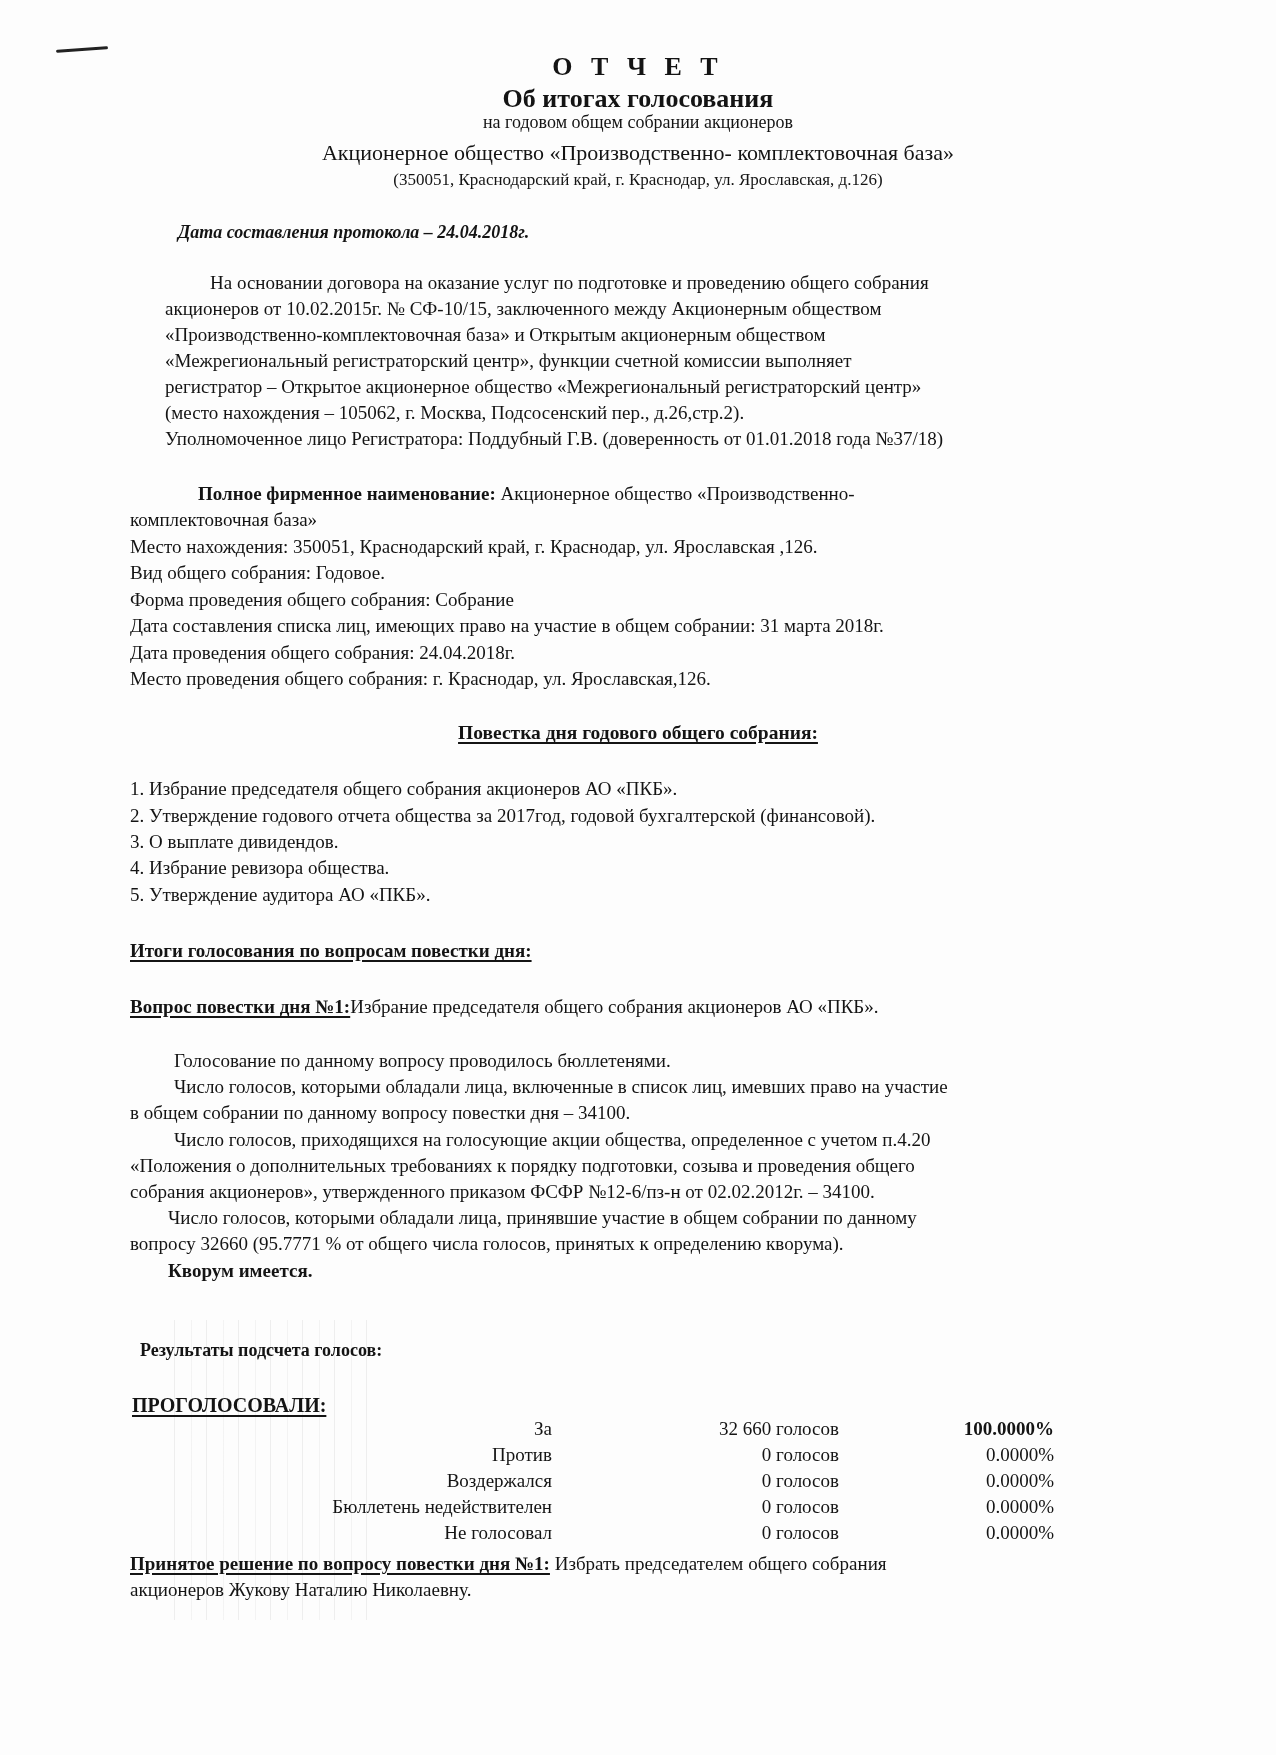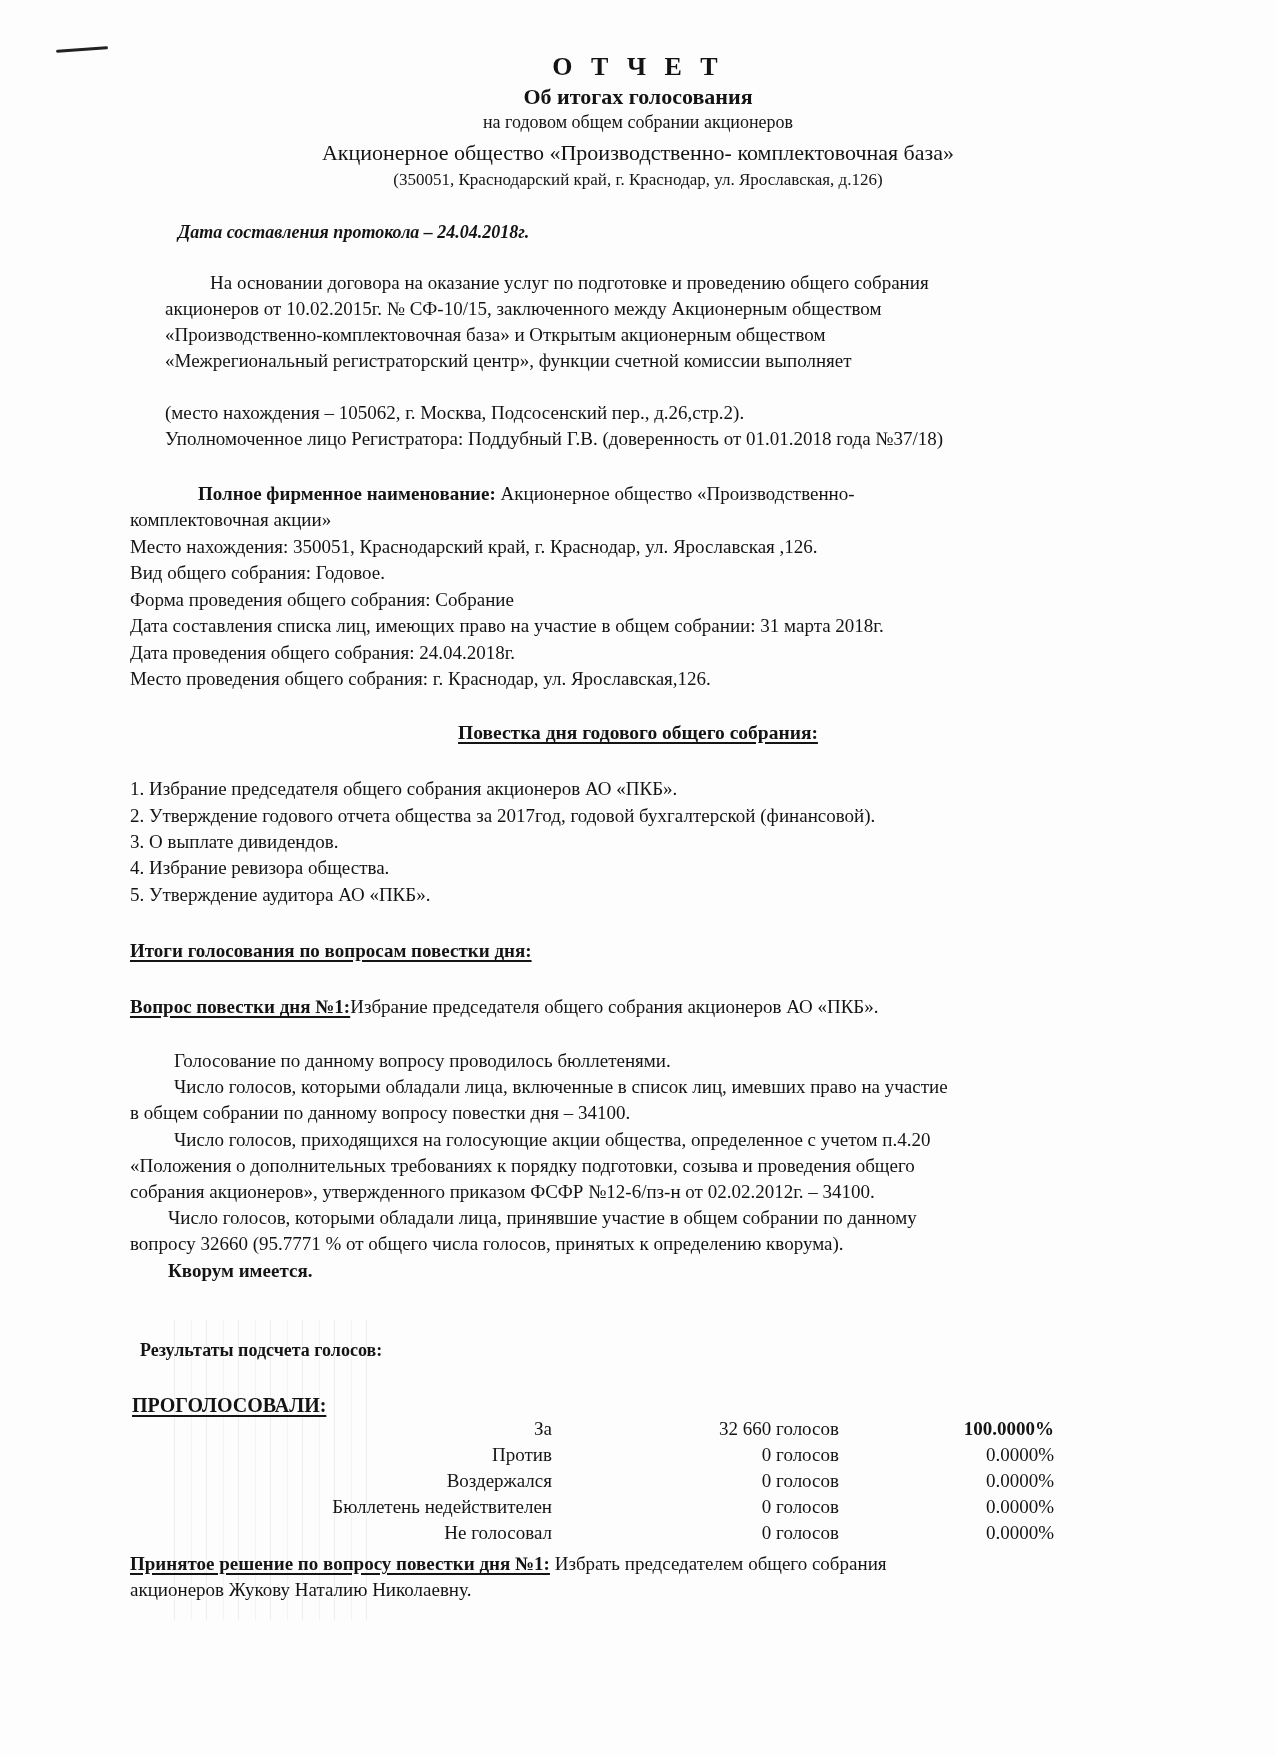--- a/index.html
+++ b/index.html
@@ -6,21 +6,21 @@
   body {
     width: 1276px; height: 1755px; background: #fdfdfd; position: relative; overflow: hidden;
     font-family: "Liberation Serif", "DejaVu Serif", serif; color: #141414;
   }
   .page { position: absolute; left: 0; top: 0; width: 1276px; height: 1362px; }
   .mark { position: absolute; left: 56px; top: 48px; width: 52px; height: 3px; background: #222; transform: rotate(-4deg); border-radius: 2px; }
   .scan-noise { position: absolute; left: 160px; top: 1320px; width: 210px; height: 300px;
     background: repeating-linear-gradient(90deg, transparent 0 14px, rgba(0,0,0,0.06) 14px 15px, transparent 15px 31px, rgba(0,0,0,0.04) 31px 32px); }
   .center { position: absolute; left: 0; width: 1276px; text-align: center; }
   .title1 { top: 52px; font-size: 26px; font-weight: bold; letter-spacing: 6px; }
-  .title2 { top: 84px; font-size: 22px; font-weight: bold; }
+  .title2 { top: 84px; font-size: 26px; font-weight: bold; }
   .title3 { top: 112px; font-size: 18px; }
   .title4 { top: 140px; font-size: 22px; }
   .title5 { top: 170px; font-size: 17px; }
   .protodate { position: absolute; left: 178px; top: 222px; font-size: 18px; font-style: italic; font-weight: bold; }
   .line { position: absolute; font-size: 19px; white-space: nowrap; }
   .bold { font-weight: bold; }
   .u { text-decoration: underline; text-decoration-thickness: 2px; text-underline-offset: 3px; }
   .vote-row { position: absolute; font-size: 19px; white-space: nowrap; }
   .vote-label { position: absolute; right: 724px; text-align: right; }
   .vote-count { position: absolute; right: 437px; text-align: right; }
@@ -38,27 +38,28 @@
   <div class="center title3">на годовом общем собрании акционеров</div>
   <div class="center title4">Акционерное общество «Производственно- комплектовочная база»</div>
   <div class="center title5">(350051, Краснодарский край, г. Краснодар, ул. Ярославская, д.126)</div>
 
   <div class="protodate">Дата составления протокола – 24.04.2018г.</div>
 
   <div class="line" style="left:210px; top:272px;">На основании договора на оказание услуг по подготовке и проведению общего собрания</div>
   <div class="line" style="left:165px; top:298px;">акционеров от 10.02.2015г. № СФ-10/15, заключенного между Акционерным обществом</div>
   <div class="line" style="left:165px; top:324px;">«Производственно-комплектовочная база» и Открытым акционерным обществом</div>
   <div class="line" style="left:165px; top:350px;">«Межрегиональный регистраторский центр», функции счетной комиссии выполняет</div>
+  <div class="line" style="left:165px; top:376px;">регистратор – Открытое акционерное общество «Межрегиональный регистраторский центр»</div>
   <div class="line" style="left:165px; top:402px;">(место нахождения – 105062, г. Москва, Подсосенский пер., д.26,стр.2).</div>
   <div class="line" style="left:165px; top:428px;">Уполномоченное лицо Регистратора: Поддубный Г.В. (доверенность от 01.01.2018 года №37/18)</div>
 
   <div class="line" style="left:198px; top:483px;">
     <span class="bold">Полное фирменное наименование:</span><span> Акционерное общество «Производственно-</span>
   </div>
-  <div class="line" style="left:130px; top:509px;">комплектовочная акции»</div>
+  <div class="line" style="left:130px; top:509px;">комплектовочная база»</div>
   <div class="line" style="left:130px; top:536px;">Место нахождения: 350051, Краснодарский край, г. Краснодар, ул. Ярославская ,126.</div>
   <div class="line" style="left:130px; top:562px;">Вид общего собрания: Годовое.</div>
   <div class="line" style="left:130px; top:589px;">Форма проведения общего собрания: Собрание</div>
   <div class="line" style="left:130px; top:615px;">Дата составления списка лиц, имеющих право на участие в общем собрании: 31 марта 2018г.</div>
   <div class="line" style="left:130px; top:642px;">Дата проведения общего собрания: 24.04.2018г.</div>
   <div class="line" style="left:130px; top:668px;">Место проведения общего собрания: г. Краснодар, ул. Ярославская,126.</div>
 
   <div class="center bold u" style="top:722px; font-size:19.5px;">Повестка дня годового общего собрания:</div>
   <div class="line" style="left:130px; top:778px;">1. Избрание председателя общего собрания акционеров АО «ПКБ».</div>
   <div class="line" style="left:130px; top:805px;">2. Утверждение годового отчета общества за 2017год, годовой бухгалтерской (финансовой).</div>

